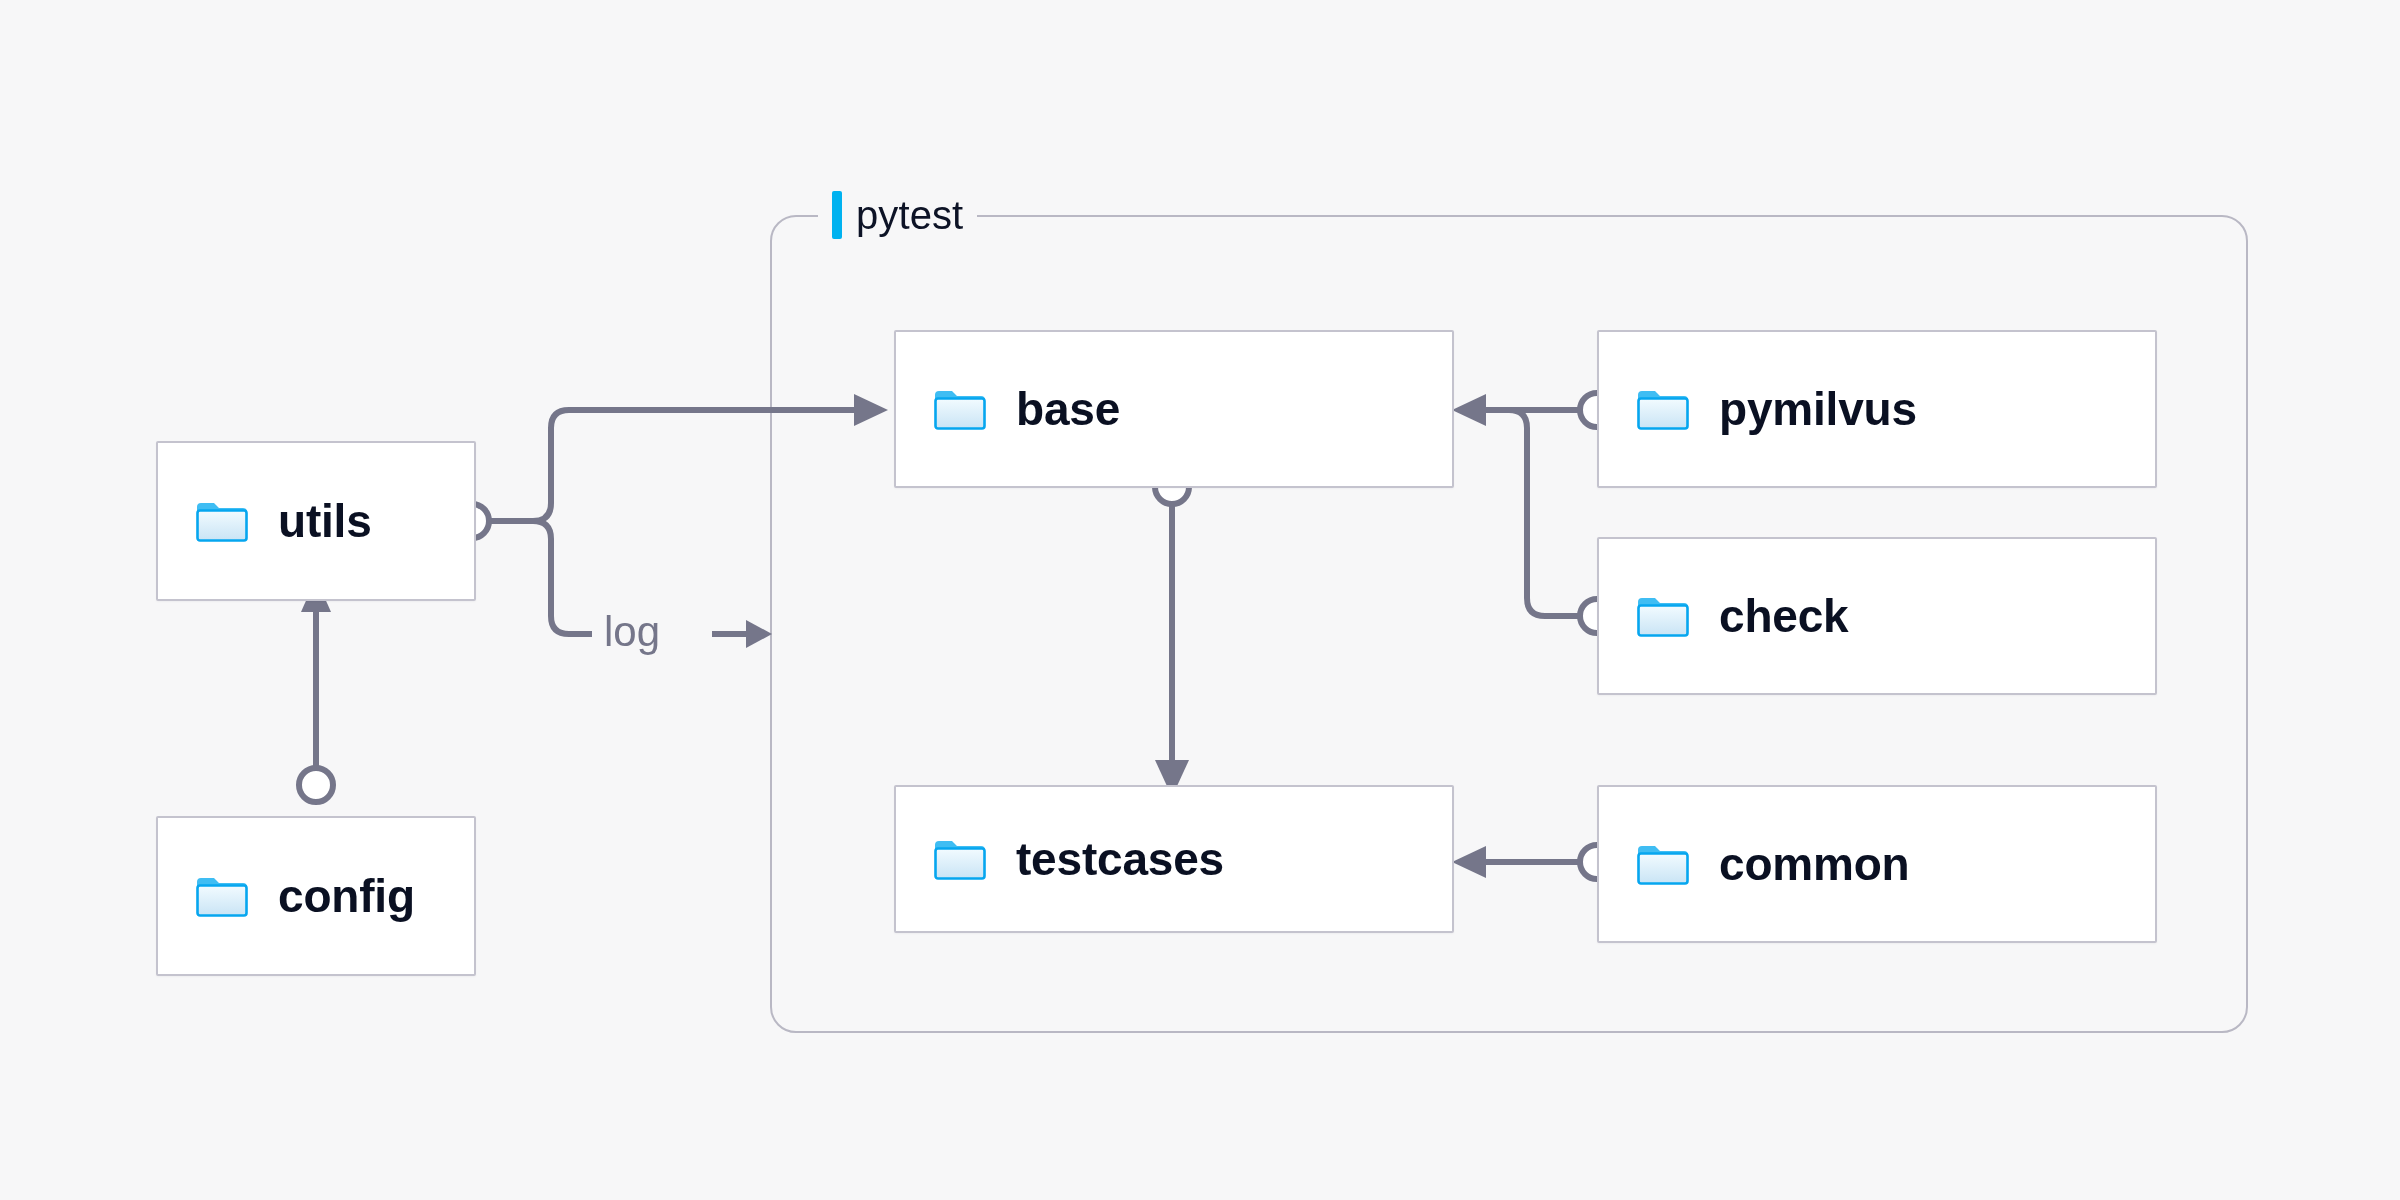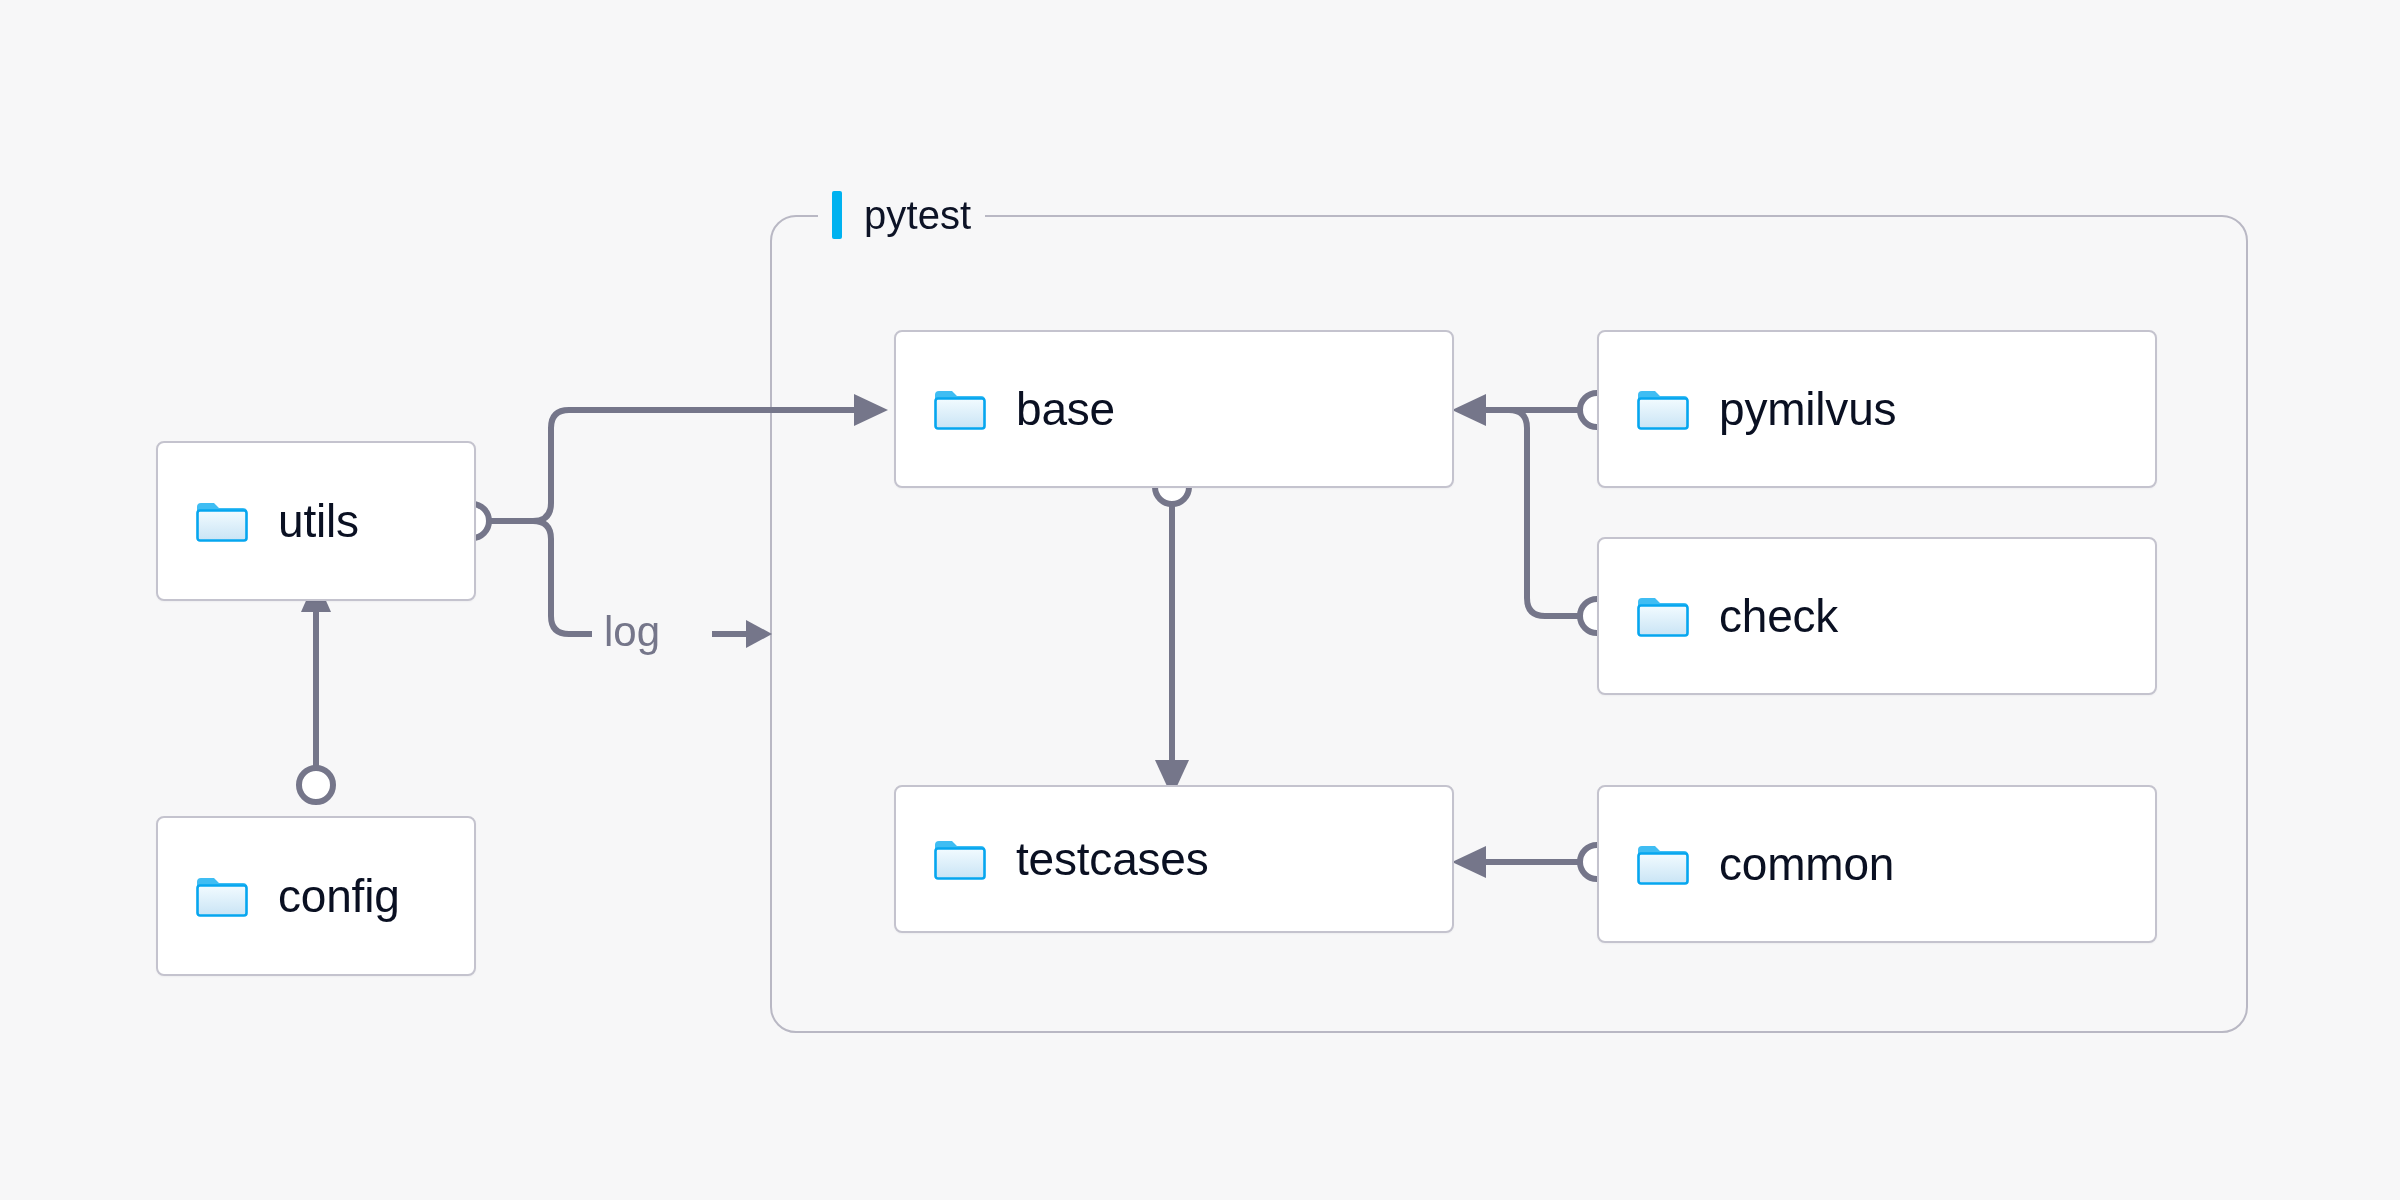--- a/index.html
+++ b/index.html
@@ -26,21 +26,21 @@
     position: absolute;
     border: 2px solid #b9b8c4;
     border-radius: 26px;
     background: transparent;
     box-sizing: border-box;
   }
   .group-label {
     position: absolute;
     display: flex;
     align-items: center;
-    gap: 22px;
+    gap: 14px;
     background: #f7f7f8;
     padding: 0 14px;
     height: 58px;
     box-sizing: border-box;
   }
   .group-label-bar {
     width: 10px;
     height: 48px;
     border-radius: 2px;
     background: #00b2f0;
@@ -52,27 +52,28 @@
     letter-spacing: 0.1px;
     white-space: nowrap;
     line-height: 1;
   }
 
   
   .node {
     position: absolute;
     background: #ffffff;
     border: 2px solid #c4c3ce;
-    border-radius: 8px;
+    border-radius: 2px;
     box-sizing: border-box;
     display: flex;
     align-items: center;
     padding-left: 36px;
     gap: 28px;
     box-shadow: 0 1px 2px rgba(20,22,40,0.04);
+    font-weight: bold;
   }
   .node-label {
     font-size: 46px;
     color: #0a1022;
     white-space: nowrap;
     line-height: 1;
     letter-spacing: -0.2px;
   }
   .folder-icon {
     flex: 0 0 auto;

